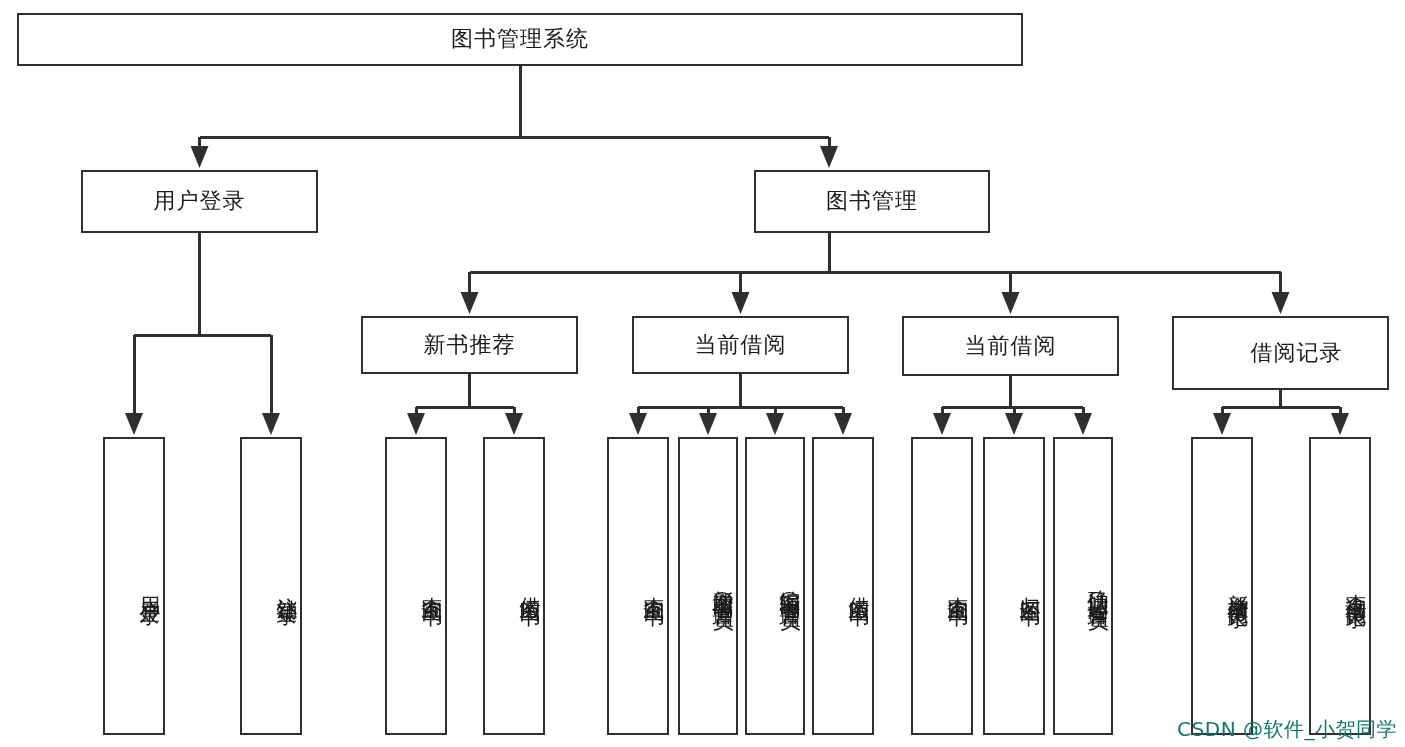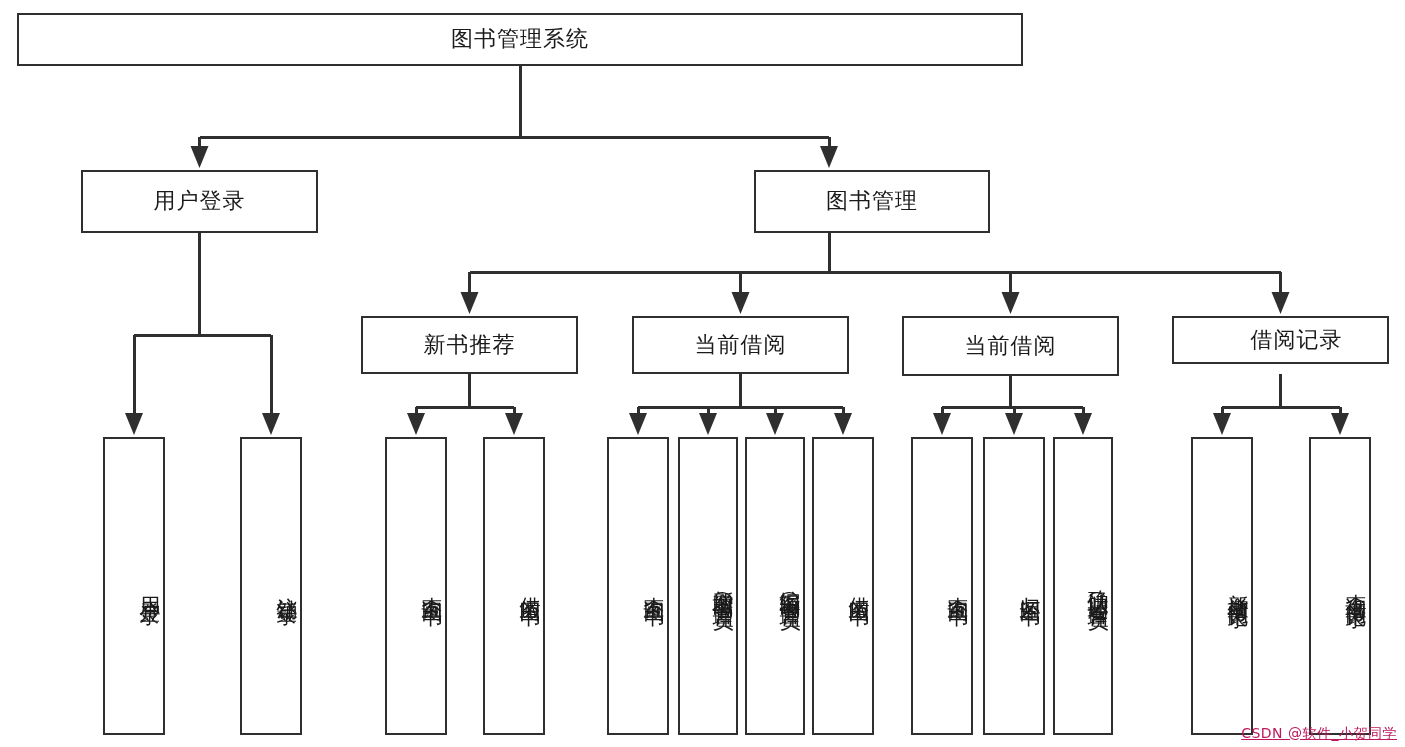--- a/index.html
+++ b/index.html
@@ -57,26 +57,25 @@
     writing-mode: vertical-rl;
     text-orientation: upright;
   }
   .node-root {
     font-size: 23px;
   }
   .watermark {
     position: absolute;
     right: 8px;
     bottom: 4px;
-    font-size: 14px;
-    color: #be185d;
+    font-size: 20px;
+    color: #0f766e;
     letter-spacing: 0.5px;
     white-space: nowrap;
     user-select: none;
-    text-decoration: underline;
   }
 </style>
 </head>
 <body>
 
 <div id="canvas">
   <svg id="wires" viewBox="0 0 1405 747" width="1405" height="747" aria-hidden="true">
       <line x1="520" y1="66" x2="520" y2="137" stroke="#2f2f2f" stroke-width="3" shape-rendering="crispEdges"></line>
       <line x1="199.5" y1="137" x2="829" y2="137" stroke="#2f2f2f" stroke-width="3" shape-rendering="crispEdges"></line>
       <line x1="199.5" y1="137" x2="199.5" y2="148" stroke="#2f2f2f" stroke-width="3" shape-rendering="crispEdges"></line>
@@ -142,21 +141,21 @@
       </div>
       <div class="node horiz" style="left: 361px; top: 316px; width: 217px; height: 58px;">
         <span>新书推荐</span>
       </div>
       <div class="node horiz" style="left: 632px; top: 316px; width: 217px; height: 58px;">
         <span>当前借阅</span>
       </div>
       <div class="node horiz" style="left: 902px; top: 316px; width: 217px; height: 60px;">
         <span>当前借阅</span>
       </div>
-      <div class="node horiz" style="left: 1172px; top: 316px; width: 217px; height: 48px; padding-left: 32px;">
+      <div class="node horiz" style="left: 1172px; top: 316px; width: 217px; height: 74px; padding-left: 32px;">
         <span>借阅记录</span>
       </div>
       <div class="node vert" style="left: 103px; top: 437px; width: 62px; height: 298px;">
         <span>用户登录</span>
       </div>
       <div class="node vert" style="left: 240px; top: 437px; width: 62px; height: 298px;">
         <span>注销登录</span>
       </div>
       <div class="node vert" style="left: 385px; top: 437px; width: 62px; height: 298px;">
         <span>查询图书</span>

